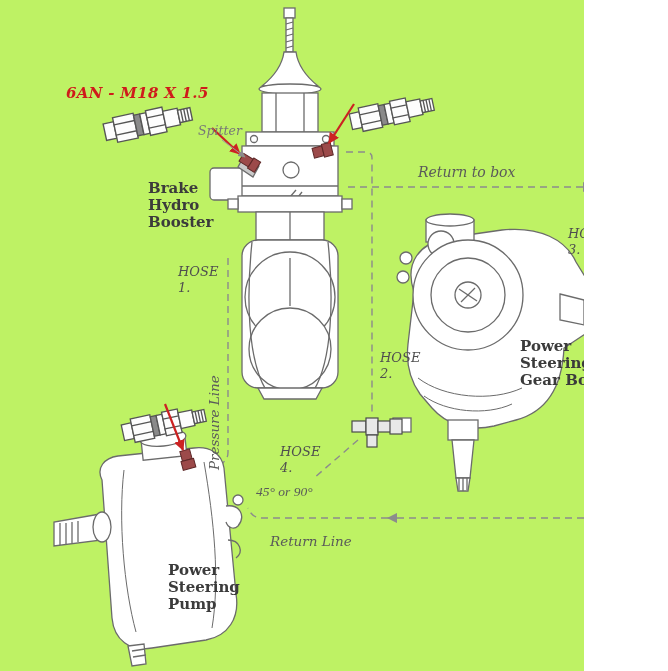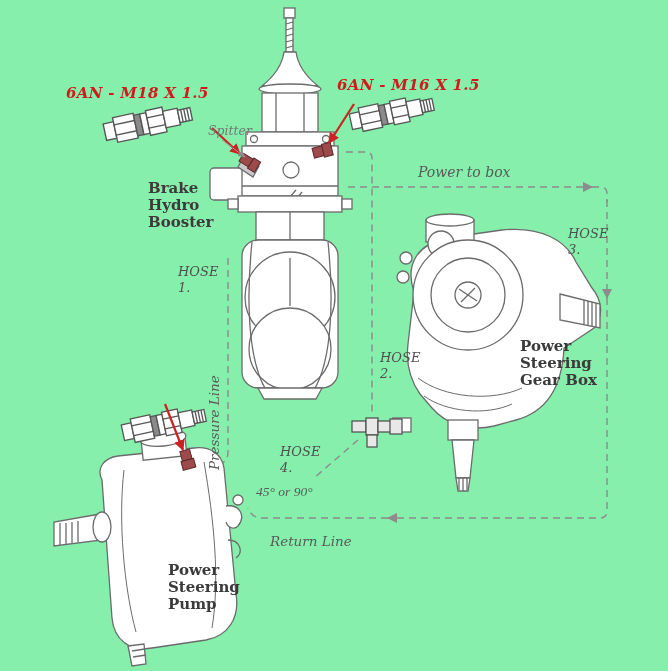--- a/index.html
+++ b/index.html
@@ -1,18 +1,18 @@
 <!DOCTYPE html>
 <html><head>
 <meta charset="utf-8">
 <style>
   * { margin:0; padding:0; box-sizing:border-box; }
   html,body { background:#ffffff; }
   .canvas {
-    position:relative; width:668px; height:671px; background:#86efac;
+    position:relative; width:584px; height:671px; background:#bef264;
     overflow:hidden; font-family:"DejaVu Serif", serif;
   }
   svg.art { position:absolute; left:0; top:0; }
   .lbl { position:absolute; color:#4f4f4f; }
   .red  { color:#cf1b1b; font-weight:bold; font-style:italic; font-size:15px;
           white-space:nowrap; letter-spacing:.3px; }
   .comp { font-weight:bold; color:#3b3b3b; font-size:15px; text-align:left;
           white-space:pre-line; line-height:1.12; }
   .hose { font-style:italic; font-size:13px; color:#4f4f4f; text-align:left;
           white-space:pre-line; line-height:1.2; }
@@ -185,29 +185,28 @@
     <g stroke="#cc2222" stroke-width="2.2" fill="none">
       <path d="M212,128 L240,154" marker-end="url(#mr)"></path>
       <path d="M354,104 L329,143" marker-end="url(#mr)"></path>
       <path d="M165,404 L183,450" marker-end="url(#mr)"></path>
     </g>
     <path d="M222,140 L245,157" stroke="#9a9a9a" stroke-width="1" fill="none" marker-end="url(#mg)"></path>
   </svg>
 
   <div class="lbl red" style="left:66px; top:84px;">6AN - M18 X 1.5</div>
 
-  <div class="lbl red" style="left:337px; top:76px;">6AN - M16 X 1.5</div>
-
-  <div class="lbl note" style="left:198px; top:123px; font-size:12.5px; color:#777;margin-left:10px;">Spitter</div>
+
+  <div class="lbl note" style="left:198px; top:123px; font-size:12.5px; color:#777;">Spitter</div>
 
   <div class="lbl comp" style="left:148px; top:180px; width:90px;">Brake
 Hydro
 Booster</div>
 
-  <div class="lbl note" style="left:418px; top:164px; font-size:14px;">Power to box</div>
+  <div class="lbl note" style="left:418px; top:164px; font-size:14px;">Return to box</div>
 
   <div class="lbl hose" style="left:568px; top:226px; width:52px;">HOSE
 3.</div>
 
   <div class="lbl hose" style="left:178px; top:264px; width:52px;">HOSE
 1.</div>
 
   <div class="lbl hose" style="left:380px; top:350px; width:52px;">HOSE
 2.</div>
 

